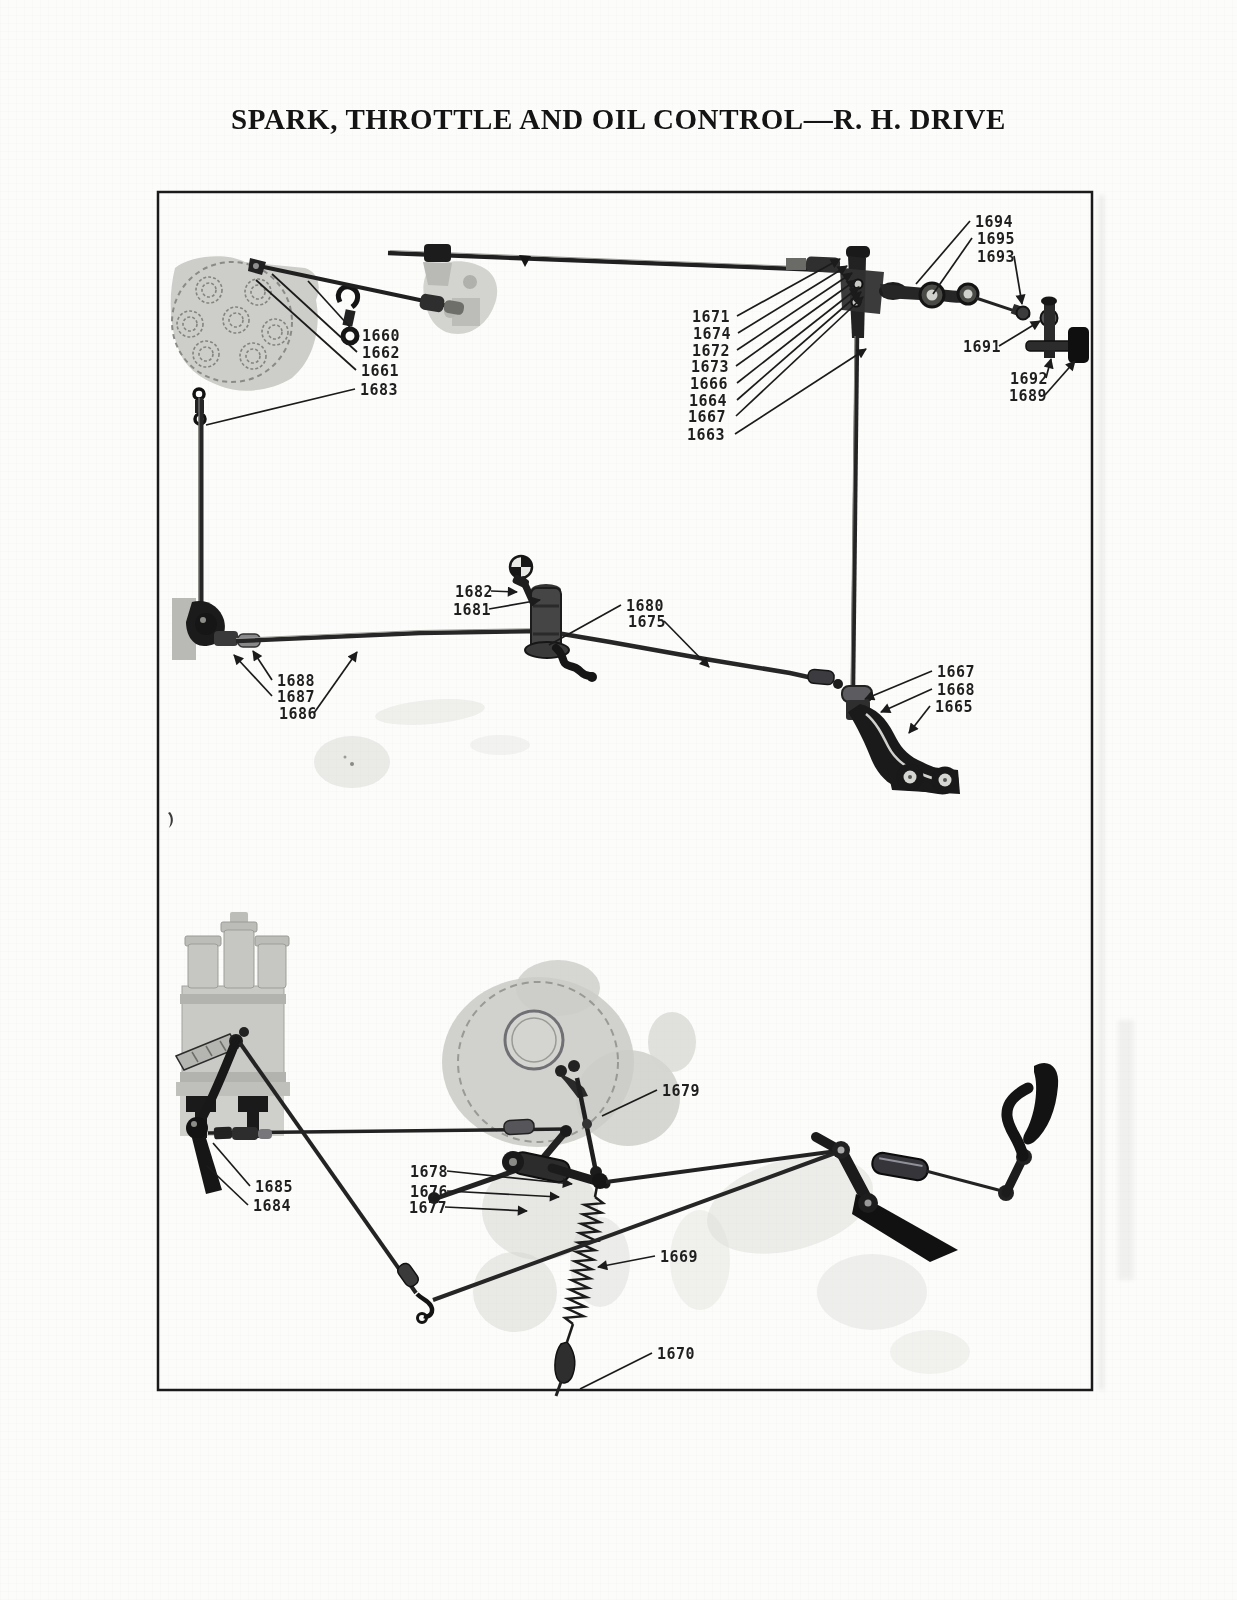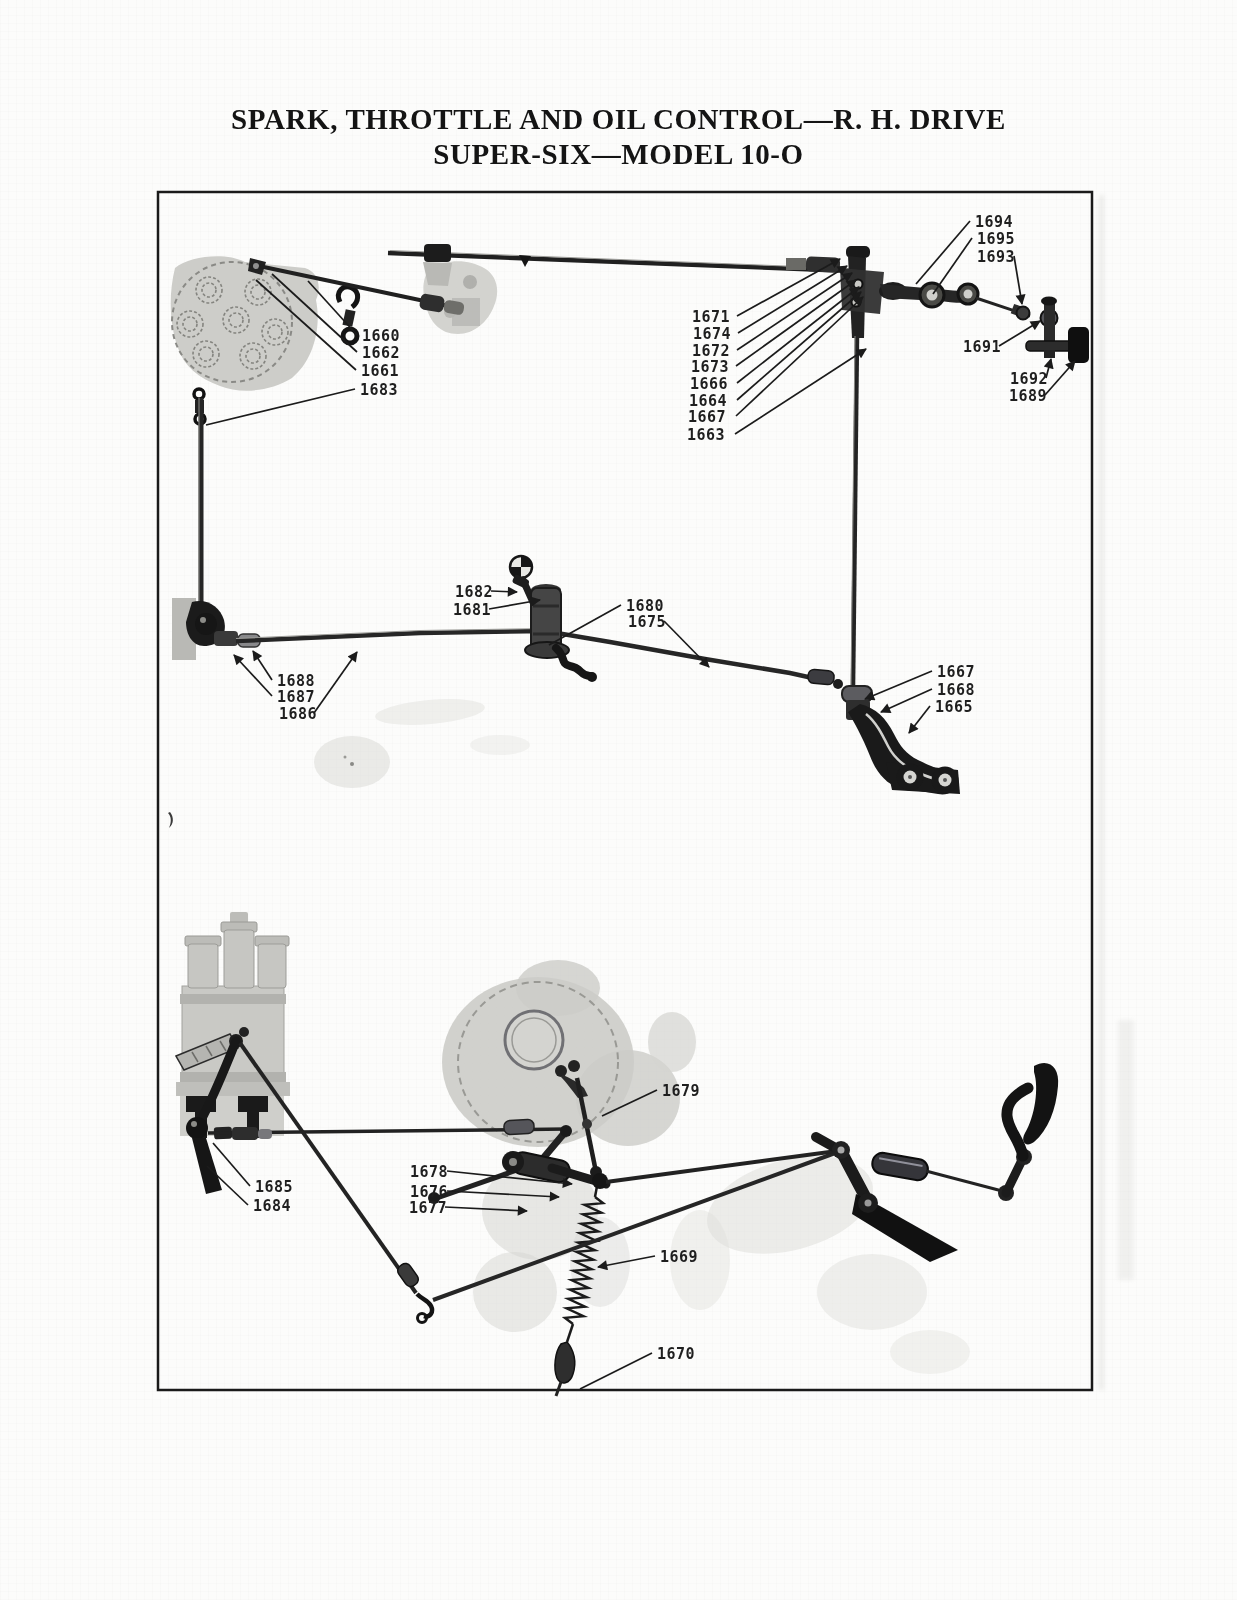--- a/index.html
+++ b/index.html
@@ -22,21 +22,20 @@
   }
   .streak{position:absolute;background:#c9c9c5;opacity:.32;filter:blur(2px);}
 </style>
 </head>
 <body>
 
 <div class="page">
 
   <div class="title">
     <div>SPARK, THROTTLE AND OIL CONTROL—R. H. DRIVE</div>
-    <div>SUPER-SIX—MODEL 10-O</div>
   </div>
 
   <div class="streak" style="left:1099px;top:195px;width:5px;height:1195px;"></div>
   <div class="streak" style="left:1118px;top:1020px;width:16px;height:260px;opacity:.22;"></div>
 
   <svg class="diagram-svg" width="1237" height="1600" viewBox="0 0 1237 1600">
     <defs>
       <marker id="arrowhead" viewBox="0 0 10 10" refX="9" refY="5" markerWidth="8" markerHeight="6" orient="auto-start-reverse">
         <path d="M0,0 L10,5 L0,10 Z" fill="#1b1b1b"></path>
       </marker>

